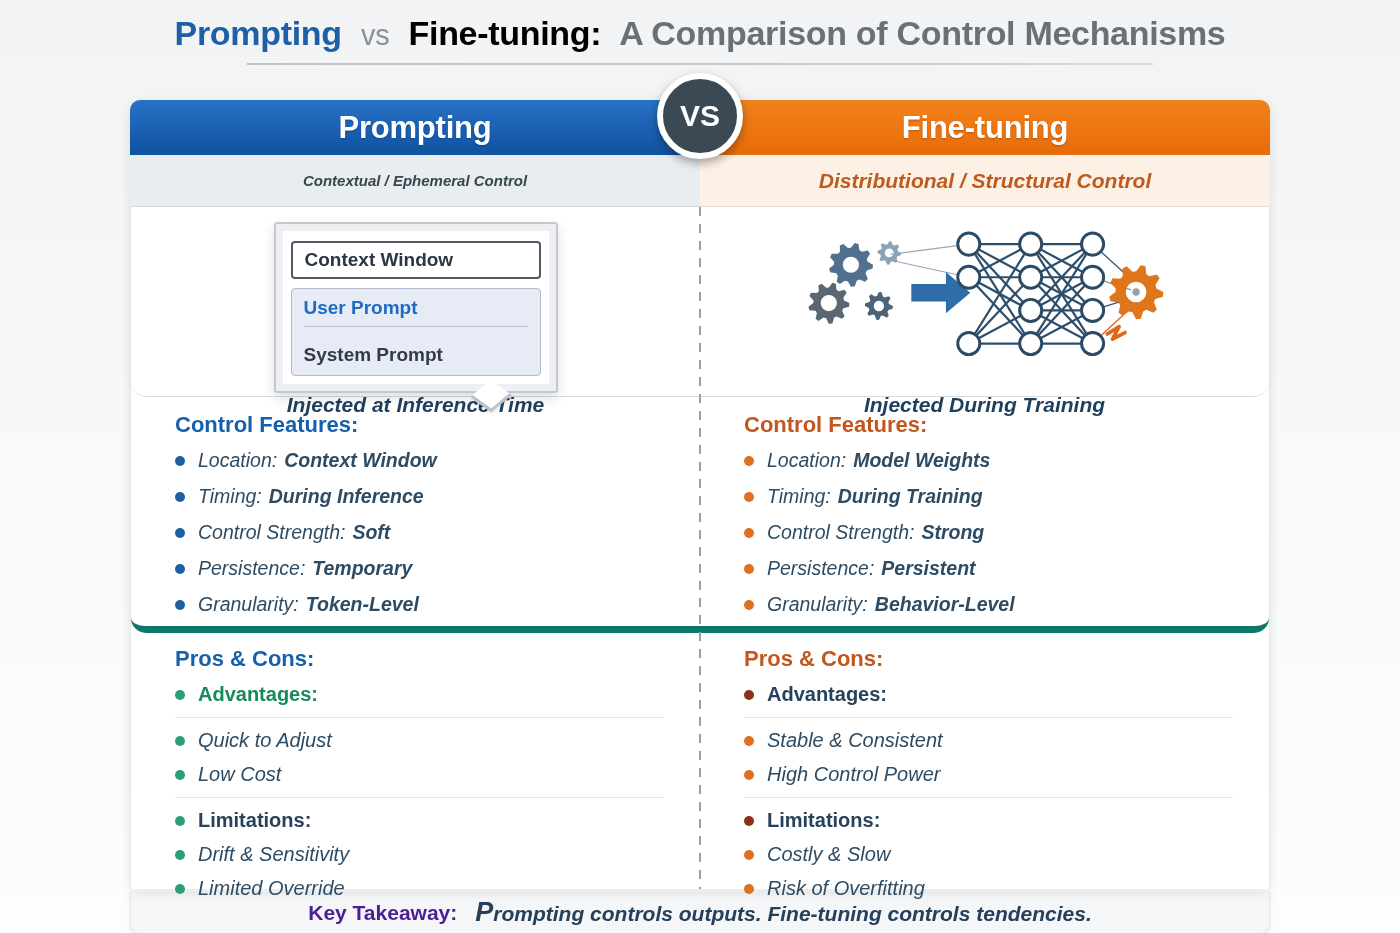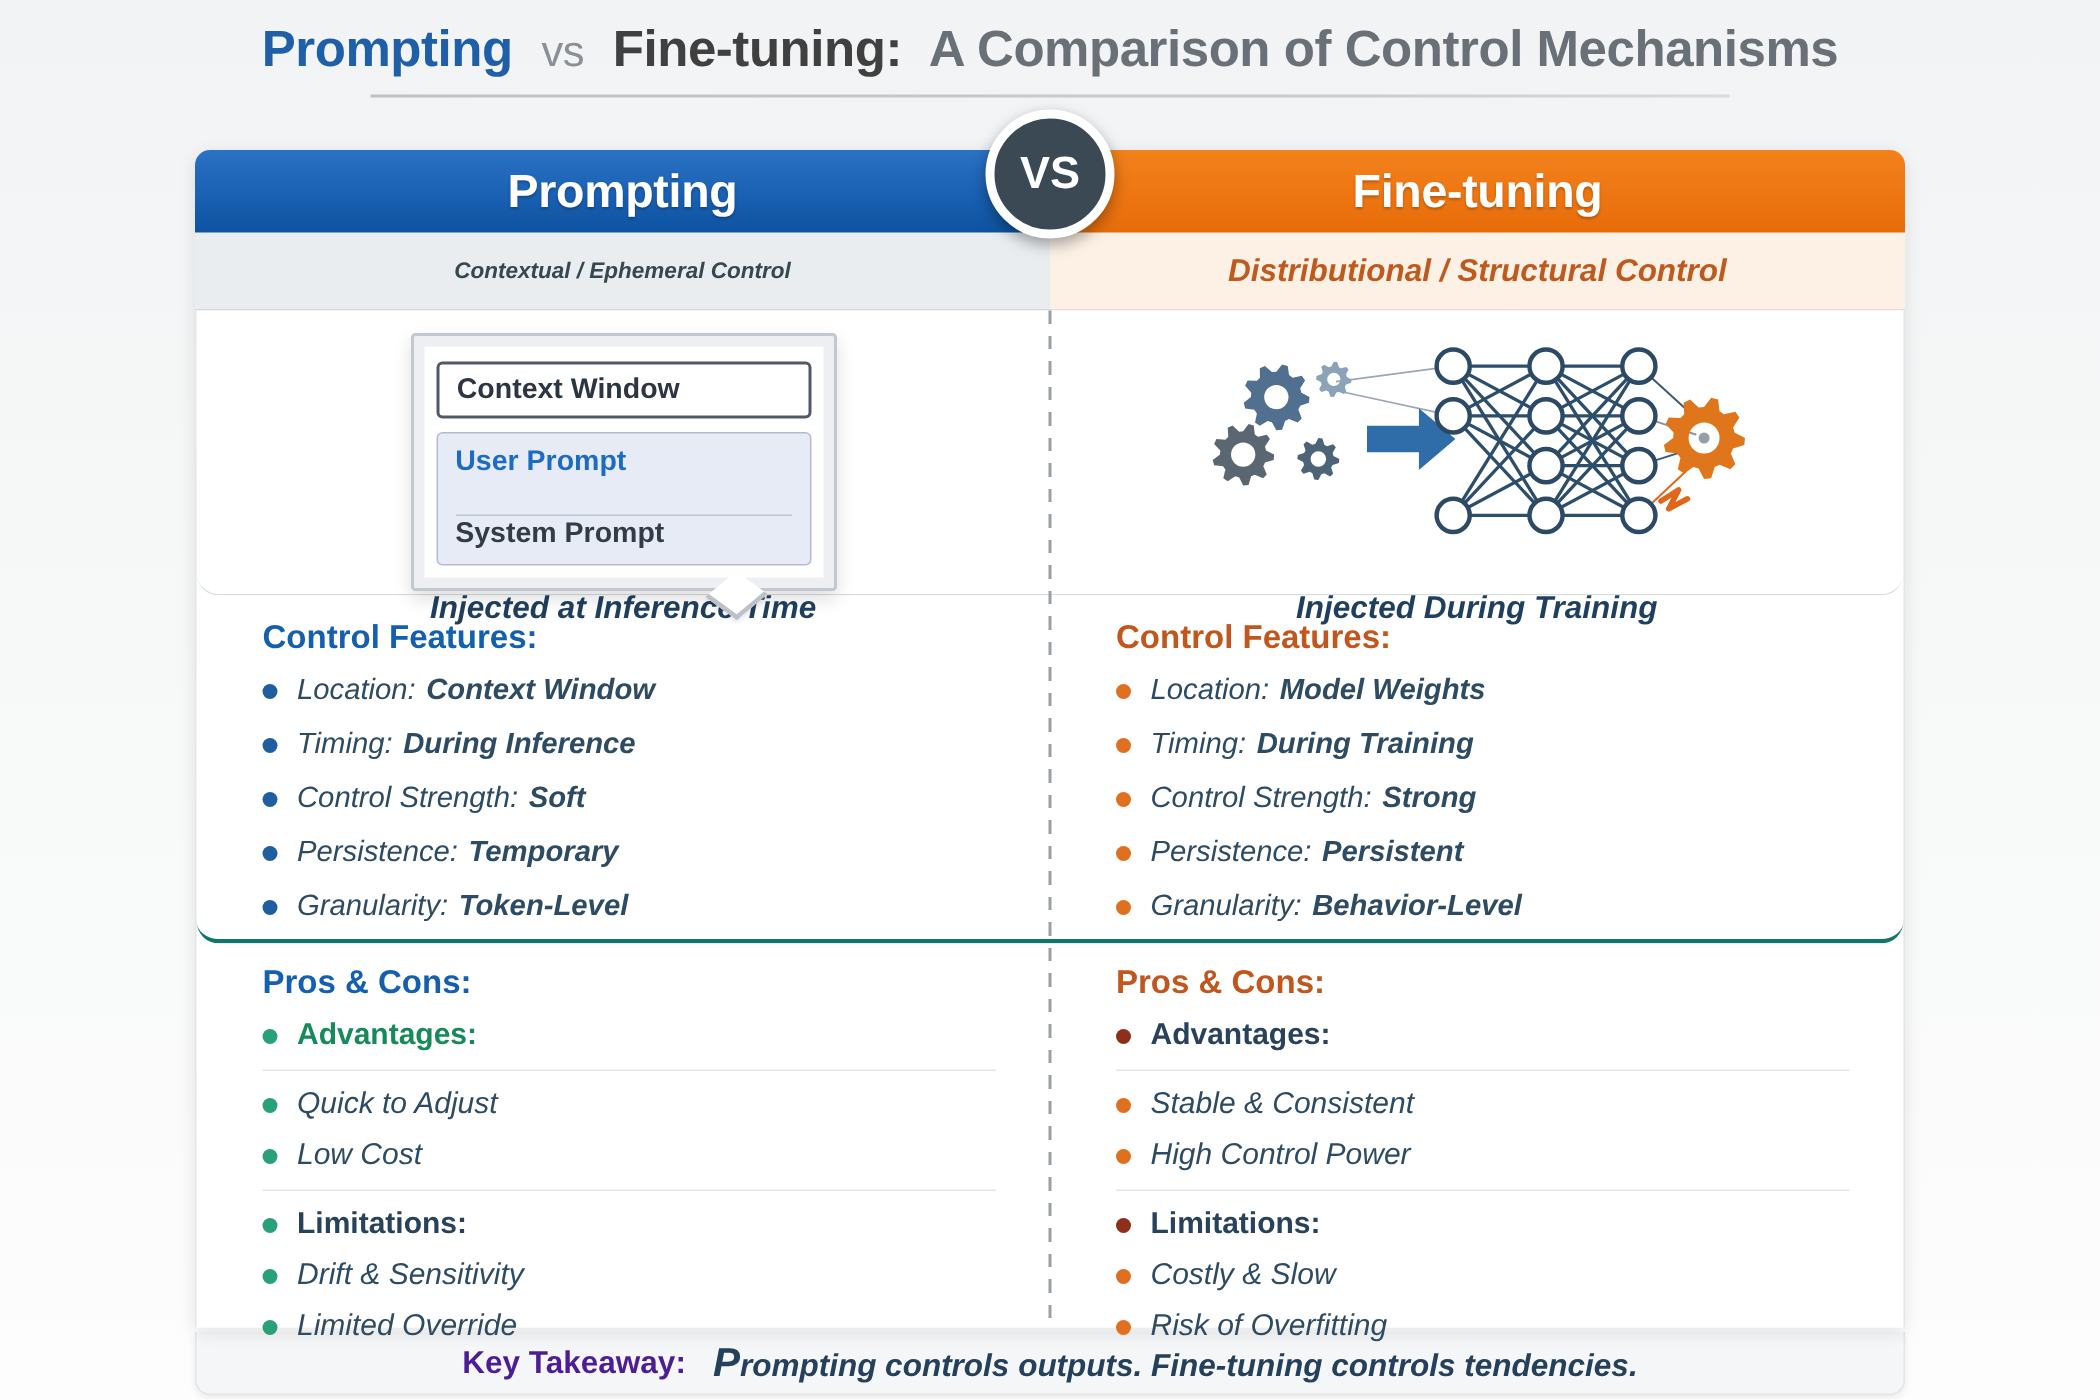--- a/index.html
+++ b/index.html
@@ -6,21 +6,21 @@
   body{
     width:1400px;height:933px;overflow:hidden;
     font-family:"Liberation Sans","DejaVu Sans",sans-serif;
     background:linear-gradient(180deg,#f2f3f4 0%,#f7f8f8 45%,#fdfdfd 100%);
   }
   
   .title-row{height:86px;padding-top:14px;text-align:center;}
   .title-line{font-size:34px;font-weight:700;letter-spacing:-0.3px;white-space:nowrap;}
   .t-blue{color:#1e5fa8;}
   .t-vs{color:#8a9096;font-weight:400;font-size:29px;padding:0 10px;}
-  .t-red{color:#404040;padding-right:10px;}
+  .t-red{color:#000000;padding-right:10px;}
   .t-gray{color:#697077;}
   .title-underline{width:906px;height:2px;margin:10px auto 0;
     background:linear-gradient(90deg,#bfc1c3 0%,#c9cbcd 70%,#d8dadc 100%);}
   
   .panel{width:1140px;margin:0 auto;position:relative;
     border-radius:10px 10px 0 0;box-shadow:0 3px 12px rgba(0,0,0,.10);}
   .band{height:55px;display:grid;grid-template-columns:1fr 1fr;position:relative;
     border-radius:10px 10px 0 0;overflow:visible;}
   .band-left{background:linear-gradient(180deg,#2a72c4 0%,#1a60b3 55%,#0e539f 100%);
     border-radius:10px 0 0 0;display:flex;align-items:center;justify-content:center;}
@@ -40,34 +40,34 @@
   .sub-right{background:#fdf1e6;border-bottom:1px solid #ecdccd;
     display:flex;align-items:center;justify-content:center;
     color:#bf5a1e;font-size:21px;font-weight:700;font-style:italic;}
   
   .content{background:#fff;position:relative;
     border-left:1px solid #e3e5e7;border-right:1px solid #e3e5e7;}
   .v-divider{position:absolute;left:50%;top:0;bottom:0;width:2px;margin-left:-1px;z-index:3;
     background:repeating-linear-gradient(180deg,#9aa0a6 0 9px,transparent 9px 17px);}
   .row{display:grid;grid-template-columns:1fr 1fr;border-radius:15px;}
   .row-illus{height:189px;border-bottom:1px solid #d9dcdf;}
-  .row-features{height:229px;border-bottom:3px solid #0f766e;}
+  .row-features{height:229px;border-bottom:7px solid #0f766e;}
   .row-pros{height:256px;}
   .illus-cell{display:flex;flex-direction:column;align-items:center;
     justify-content:space-between;padding:15px 0 6px;}
   .caption{font-size:21px;font-weight:600;font-style:italic;color:#1f3f5e;}
   
   .bubble{position:relative;width:250px;background:#fff;border:2px solid #c2c8cf;
     border-radius:3px;padding:17px 15px 15px;
     box-shadow:inset 0 0 0 7px #edeff2,0 5px 12px rgba(0,0,0,.13);}
   .ctx-box{border:2px solid #4f5a66;border-radius:4px;background:#fff;
     padding:6px 12px;font-size:19px;font-weight:600;color:#2b3642;margin-bottom:9px;}
   .prompt-box{background:#e7ebf6;border:1px solid #b3bccd;border-radius:4px;padding:8px 12px 9px;}
   .user-prompt{color:#1b6cc2;font-size:19px;font-weight:600;
-    padding-bottom:24px;border-bottom:1.5px solid #bcc5d4;margin-bottom:1px;}
+    padding-bottom:7px;border-bottom:1.5px solid #bcc5d4;margin-bottom:17px;}
   .sys-prompt{color:#333c46;font-size:19px;font-weight:600;}
   .tail{position:absolute;bottom:-18px;right:52px;width:23px;height:23px;background:#fff;
     border-right:3px solid #bac1c9;border-bottom:3px solid #bac1c9;
     transform:rotate(36deg) skewX(-14deg);box-shadow:2px 2px 3px rgba(0,0,0,.08);}
   
   .feat-cell{padding:15px 10px 0 44px;}
   .col-heading{font-size:22px;font-weight:700;margin-bottom:11px;}
   .h-blue{color:#1460ae;} .h-orange{color:#c2571e;}
   ul.plain{list-style:none;margin:0;padding:0;}
   .b-row{display:flex;align-items:center;margin-bottom:13px;}

